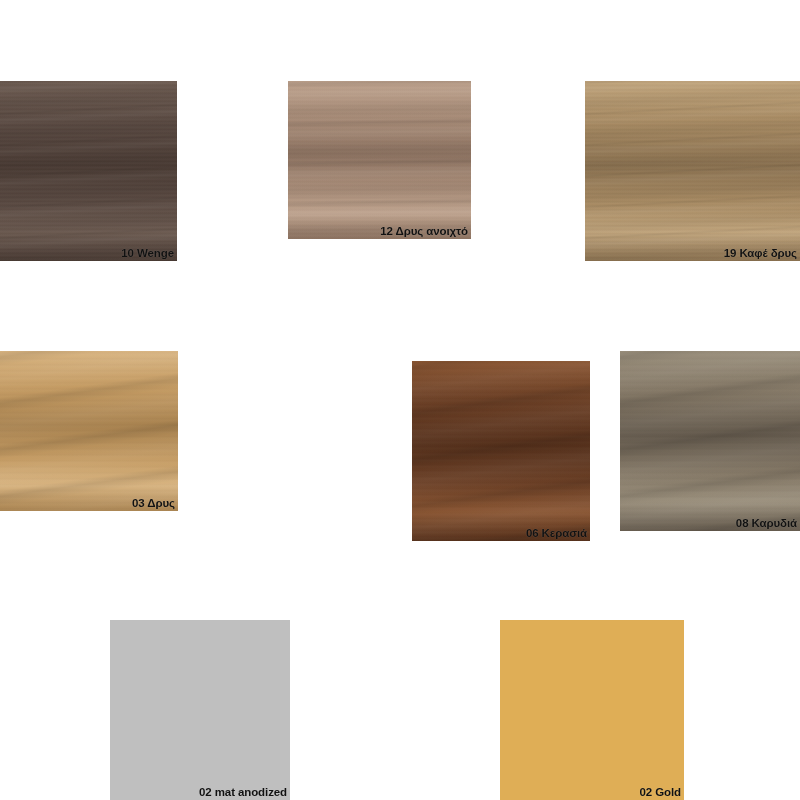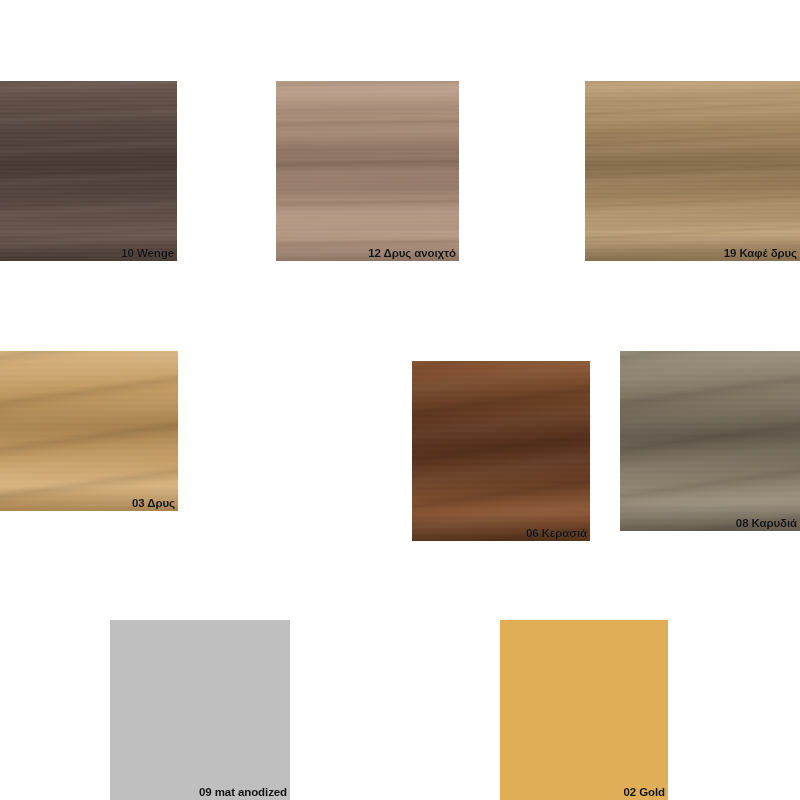--- a/index.html
+++ b/index.html
@@ -127,21 +127,21 @@
   .grain-none::before, .grain-none::after { content: none; }
 </style>
 </head>
 <body>
 
 <div id="swatch-board" style="background: rgb(255, 255, 255);">
     <div class="swatch" style="left: 0px; top: 81px; width: 177px; height: 180px;">
       <div class="swatch-surface grain-fine" style="background: linear-gradient(rgb(107, 90, 80) 0%, rgb(90, 74, 66) 22%, rgb(74, 59, 52) 47%, rgb(90, 74, 66) 68%, rgb(107, 90, 80) 84%, rgb(74, 59, 52) 100%);"></div>
       <div class="swatch-label">10 Wenge</div>
     </div>
-    <div class="swatch" style="left: 276px; top: 81px; width: 183px; height: 180px;">
+    <div class="swatch" style="left: 288px; top: 81px; width: 183px; height: 158px;">
       <div class="swatch-surface grain-wide" style="background: linear-gradient(rgb(189, 161, 140) 0%, rgb(169, 141, 121) 22%, rgb(141, 115, 97) 47%, rgb(169, 141, 121) 68%, rgb(189, 161, 140) 84%, rgb(141, 115, 97) 100%);"></div>
       <div class="swatch-label">12 Δρυς ανοιχτό</div>
     </div>
     <div class="swatch" style="left: 585px; top: 81px; width: 215px; height: 180px;">
       <div class="swatch-surface grain-fine" style="background: linear-gradient(rgb(192, 164, 124) 0%, rgb(168, 139, 99) 22%, rgb(138, 113, 80) 47%, rgb(168, 139, 99) 68%, rgb(192, 164, 124) 84%, rgb(138, 113, 80) 100%);"></div>
       <div class="swatch-label">19 Καφέ δρυς</div>
     </div>
     <div class="swatch" style="left: 0px; top: 351px; width: 178px; height: 160px;">
       <div class="swatch-surface grain-soft" style="background: linear-gradient(rgb(216, 180, 129) 0%, rgb(197, 156, 100) 22%, rgb(168, 130, 79) 47%, rgb(197, 156, 100) 68%, rgb(216, 180, 129) 84%, rgb(168, 130, 79) 100%);"></div>
       <div class="swatch-label">03 Δρυς</div>
@@ -149,19 +149,19 @@
     <div class="swatch" style="left: 412px; top: 361px; width: 178px; height: 180px; text-decoration: underline;">
       <div class="swatch-surface grain-soft" style="background: linear-gradient(rgb(138, 86, 51) 0%, rgb(107, 63, 37) 22%, rgb(85, 48, 27) 47%, rgb(107, 63, 37) 68%, rgb(138, 86, 51) 84%, rgb(85, 48, 27) 100%);"></div>
       <div class="swatch-label">06 Κερασιά</div>
     </div>
     <div class="swatch" style="left: 620px; top: 351px; width: 180px; height: 180px;">
       <div class="swatch-surface grain-soft" style="background: linear-gradient(rgb(154, 143, 124) 0%, rgb(132, 120, 102) 22%, rgb(100, 90, 77) 47%, rgb(132, 120, 102) 68%, rgb(154, 143, 124) 84%, rgb(100, 90, 77) 100%);"></div>
       <div class="swatch-label">08 Καρυδιά</div>
     </div>
     <div class="swatch" style="left: 110px; top: 620px; width: 180px; height: 180px;">
       <div class="swatch-surface grain-none" style="background: rgb(191, 191, 191);"></div>
-      <div class="swatch-label">09 mat anodized</div>
+      <div class="swatch-label">02 mat anodized</div>
     </div>
-    <div class="swatch" style="left: 500px; top: 620px; width: 168px; height: 180px;">
+    <div class="swatch" style="left: 500px; top: 620px; width: 184px; height: 180px;">
       <div class="swatch-surface grain-none" style="background: rgb(223, 174, 86);"></div>
       <div class="swatch-label">02 Gold</div>
     </div>
   </div>
 
 </body></html>

